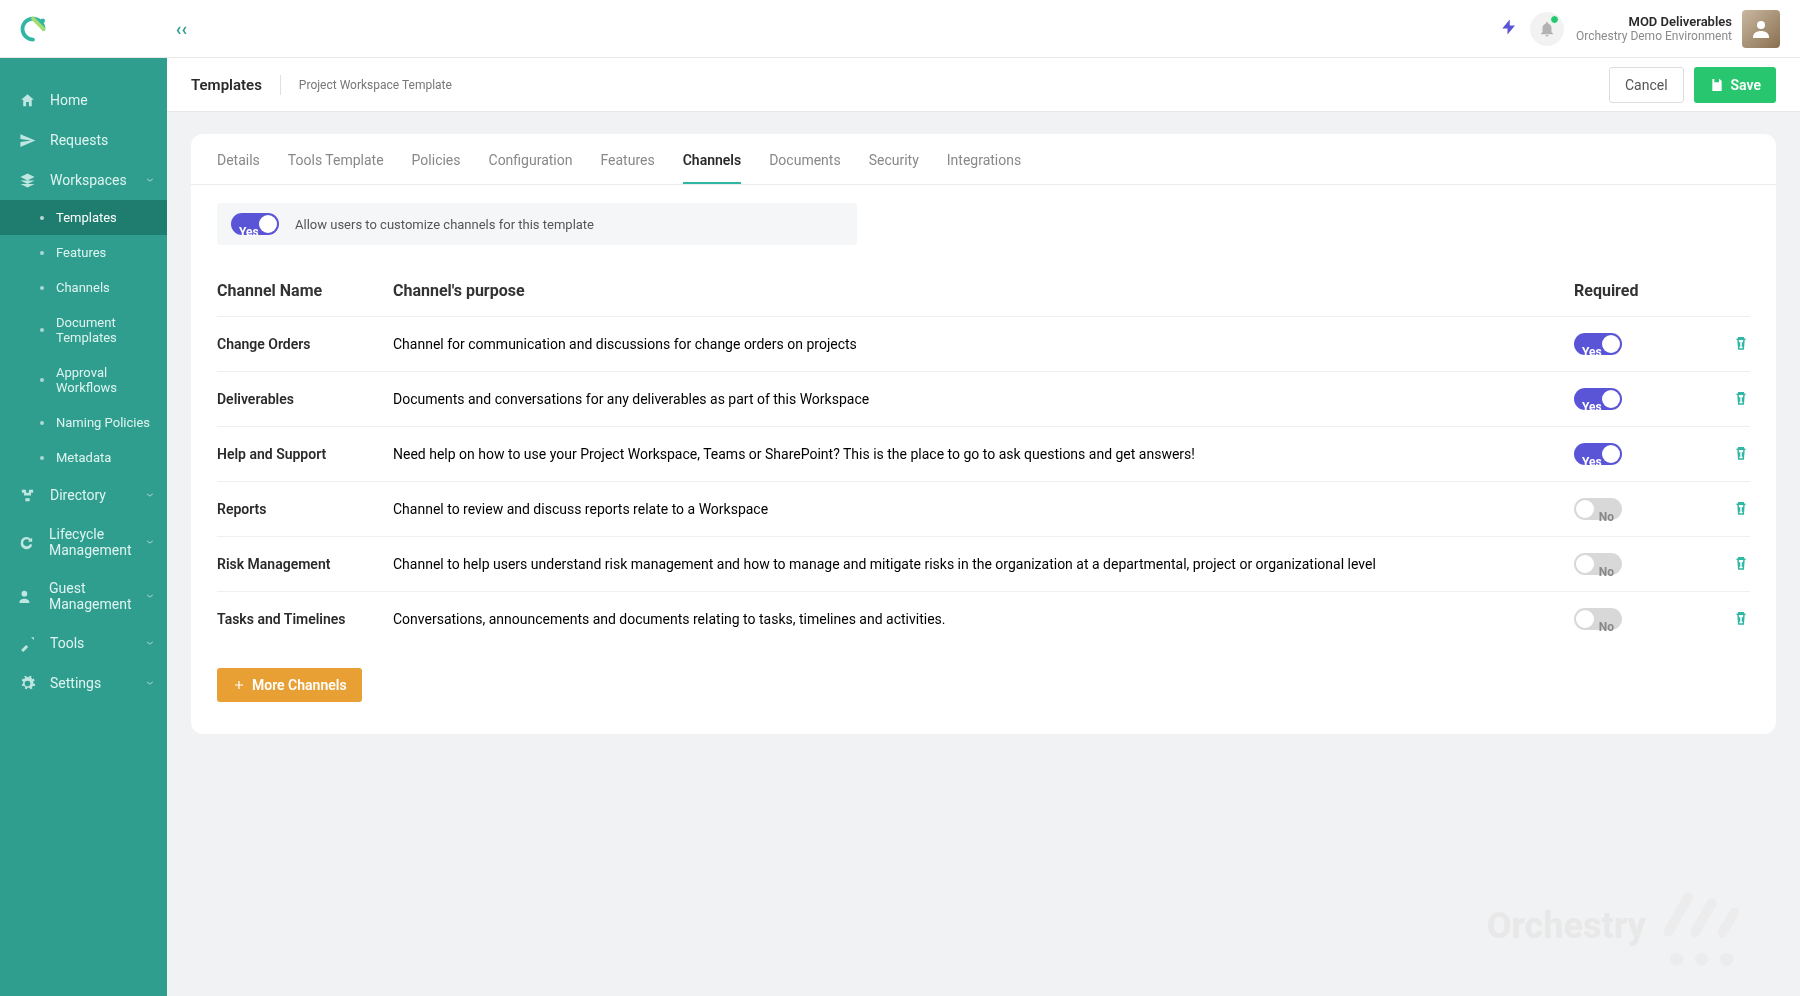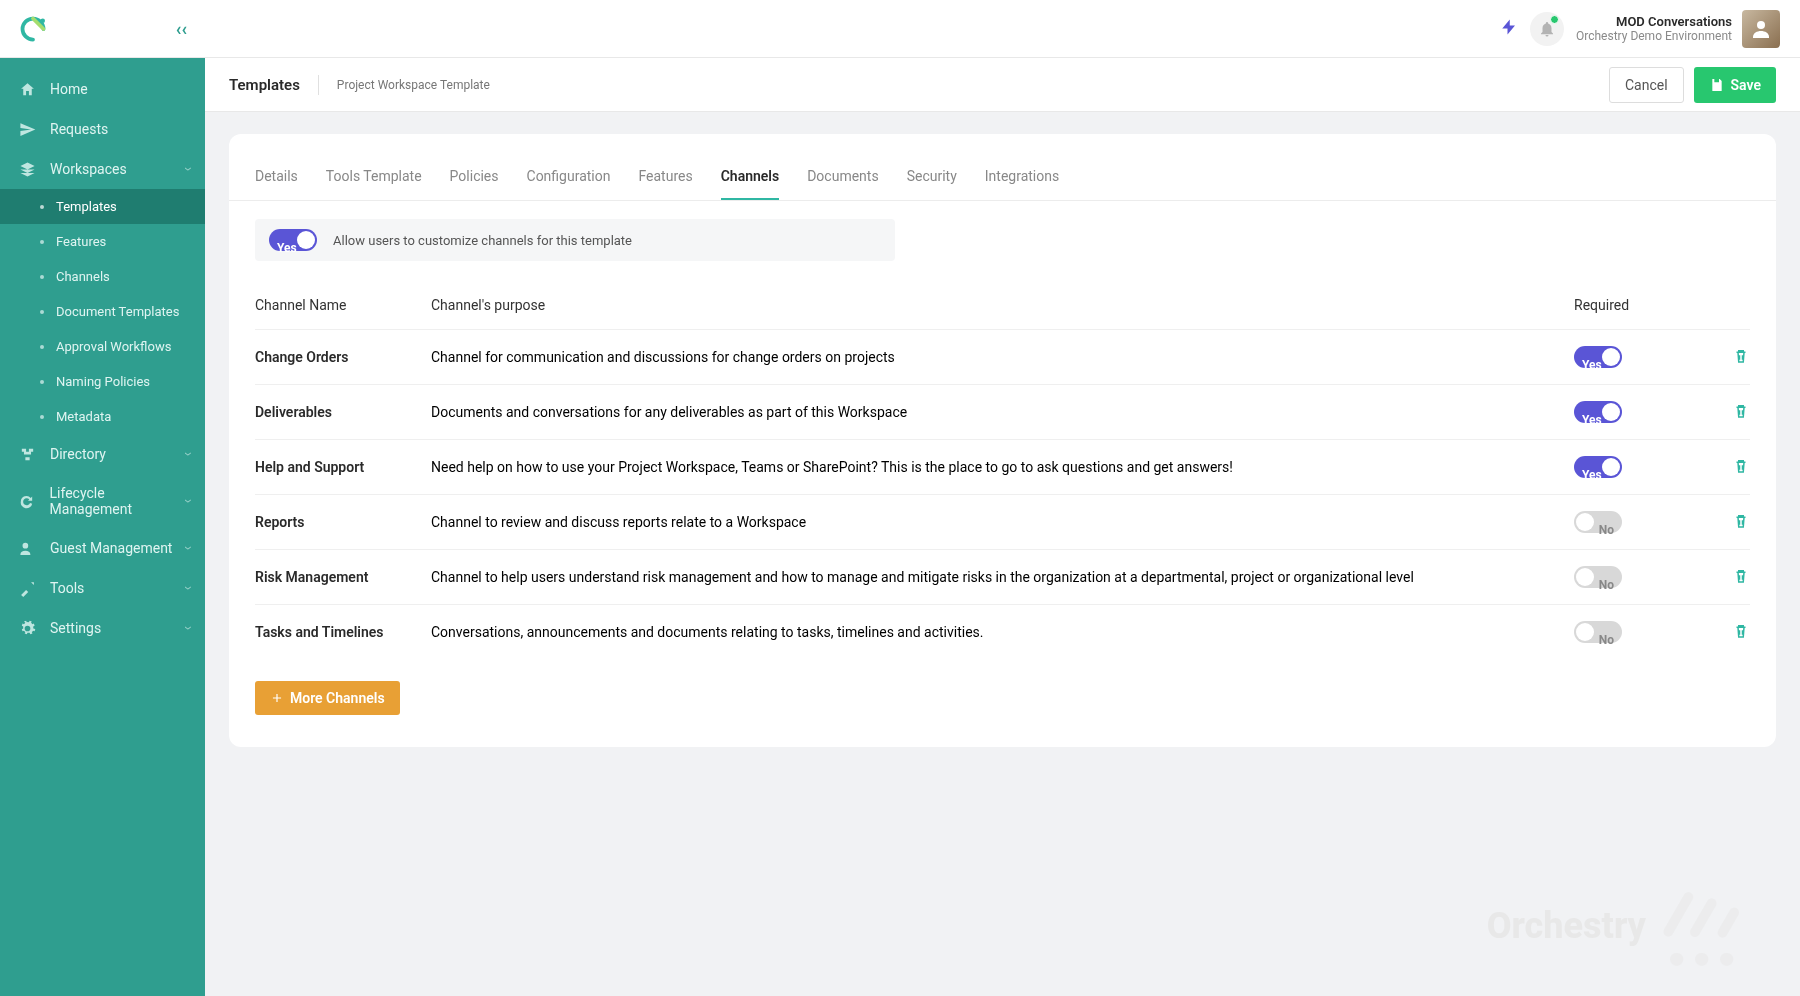--- a/index.html
+++ b/index.html
@@ -18,21 +18,21 @@
 .user-block { display: flex; align-items: center; gap: 10px; }
 .user-text { text-align: right; line-height: 1.2; }
 .user-text .name { font-weight: 600; font-size: 13px; color: #2a2a2a; }
 .user-text .env { font-size: 12px; color: #8a8a8a; }
 .avatar { width: 38px; height: 38px; border-radius: 4px; background: linear-gradient(135deg, #c8b8a0, #8a6f50); display: flex; align-items: center; justify-content: center; color: #fff; font-size: 20px; }
 
 
 .shell { flex: 1; display: flex; min-height: 0; }
 
 
-.sidebar { width: 205px; background: #2f9e8f; color: #fff; display: flex; flex-direction: column; padding-top: 11px; }
+.sidebar { width: 167px; background: #2f9e8f; color: #fff; display: flex; flex-direction: column; padding-top: 22px; }
 .nav-item { display: flex; align-items: center; gap: 14px; padding: 11px 18px; font-size: 14px; cursor: pointer; position: relative; color: #dff4f1; }
 .nav-item.has-children::after { content: "›"; position: absolute; right: 14px; transform: rotate(90deg) scaleY(1); font-size: 14px; opacity: .6; }
 .nav-item .nicon { width: 18px; height: 18px; display: inline-flex; align-items: center; justify-content: center; opacity: .9; }
 .nav-item .nicon svg { width: 17px; height: 17px; fill: #cfeee9; }
 .nav-sub { display: flex; flex-direction: column; }
 .nav-sub-item { display: flex; align-items: center; gap: 12px; padding: 10px 16px 10px 40px; font-size: 13px; cursor: pointer; color: #dff4f1; }
 .nav-sub-item::before { content: ""; width: 4px; height: 4px; border-radius: 50%; background: currentColor; opacity: .7; flex-shrink: 0; }
 .nav-sub-item.active { background: #1f7d70; color: #fff; }
 
 
@@ -40,40 +40,40 @@
 .page-header { height: 54px; background: #fff; border-bottom: 1px solid #e8e8e8; display: flex; align-items: center; padding: 0 24px; gap: 18px; }
 .page-header .crumb-root { font-weight: 600; font-size: 15px; color: #2a2a2a; }
 .page-header .crumb-sep { width: 1px; height: 20px; background: #e0e0e0; }
 .page-header .crumb-leaf { font-size: 12px; color: #777; }
 .page-header-actions { margin-left: auto; display: flex; gap: 10px; }
 .btn { border: none; cursor: pointer; font-size: 14px; padding: 9px 15px; border-radius: 3px; display: flex; align-items: center; gap: 6px; }
 .btn-cancel { background: #fff; border: 1px solid #ddd; color: #555; }
 .btn-save { background: #28c76f; color: #fff; font-weight: 600; }
 .btn-save svg { width: 16px; height: 16px; fill: #fff; }
 
-.panel { margin: 22px 24px; background: #fff; border-radius: 12px; padding: 16px 0 32px; }
+.panel { margin: 22px 24px; background: #fff; border-radius: 12px; padding: 0 0 32px; }
 .tabs { display: flex; gap: 28px; padding: 18px 26px 0; border-bottom: 1px solid #ececec; }
 .tab { font-size: 14px; color: #888; padding-bottom: 14px; cursor: pointer; border-bottom: 2px solid transparent; }
 .tab.active { color: #2a2a2a; font-weight: 600; border-bottom-color: #2fb7a3; }
 
 .customize-row { margin: 18px 26px 0; background: #f5f6f7; border-radius: 4px; padding: 10px 14px; display: flex; align-items: center; gap: 16px; width: 640px; }
 .customize-row .desc { font-size: 13px; color: #555; }
 
 .toggle { position: relative; width: 48px; height: 22px; border-radius: 11px; display: inline-flex; align-items: center; cursor: pointer; }
 .toggle.on { background: #5a55d6; justify-content: flex-start; padding-left: 8px; }
 .toggle.off { background: #d8d8d8; justify-content: flex-end; padding-right: 8px; }
 .toggle .tlabel { font-size: 12px; color: #fff; font-weight: 700; margin-top: 16px; }
 .toggle.off .tlabel { color: #888; }
 .toggle .knob { position: absolute; width: 18px; height: 18px; border-radius: 50%; background: #fff; top: 2px; }
 .toggle.on .knob { right: 2px; }
 .toggle.off .knob { left: 2px; }
 
 .channels-table { margin: 26px 26px 0; }
 .ch-header, .ch-row { display: grid; grid-template-columns: 160px 1fr 100px 60px; align-items: center; gap: 16px; }
-.ch-header { font-size: 14px; font-weight: 400; color: #333; padding: 10px 0 16px; }
+.ch-header { font-size: 16px; font-weight: 700; color: #333; padding: 10px 0 16px; }
 .ch-header .col-required { justify-self: start; }
 .ch-row { border-top: 1px solid #efefef; padding: 16px 0; font-size: 14px; }
 .ch-row .cname { font-weight: 600; color: #2a2a2a; }
 .ch-row .cpurpose { color: #000000; }
 .ch-row .creq { display: flex; }
 .ch-row .del { justify-self: end; cursor: pointer; }
 .ch-row .del svg { width: 18px; height: 18px; fill: none; stroke: #2fb7a3; stroke-width: 2; }
 
 .btn-more { margin: 22px 26px 0; background: #e8a035; color: #fff; font-weight: 600; }
 .btn-more svg { width: 14px; height: 14px; fill: #fff; }
@@ -104,21 +104,21 @@
         </svg>
     </span>
     <span class="bell-circle">
       <svg viewBox="0 0 24 24">
           <path d="M12 22a2 2 0 0 0 2-2h-4a2 2 0 0 0 2 2zm6-6V11c0-3.07-1.63-5.64-4.5-6.32V4a1.5 1.5 0 0 0-3 0v.68C7.63 5.36 6 7.92 6 11v5l-2 2v1h16v-1l-2-2z"></path>
         </svg>
       <span class="bell-dot"></span>
     </span>
     <div class="user-block">
       <div class="user-text">
-        <div class="name">MOD Conversations</div>
+        <div class="name">MOD Deliverables</div>
         <div class="env">Orchestry Demo Environment</div>
       </div>
       <div class="avatar">
         <svg width="24" height="24" viewBox="0 0 24 24" fill="#fff">
             <circle cx="12" cy="8" r="4"></circle>
             <path d="M4 20c0-4 4-6 8-6s8 2 8 6v1H4z"></path>
           </svg>
       </div>
     </div>
   </div>

